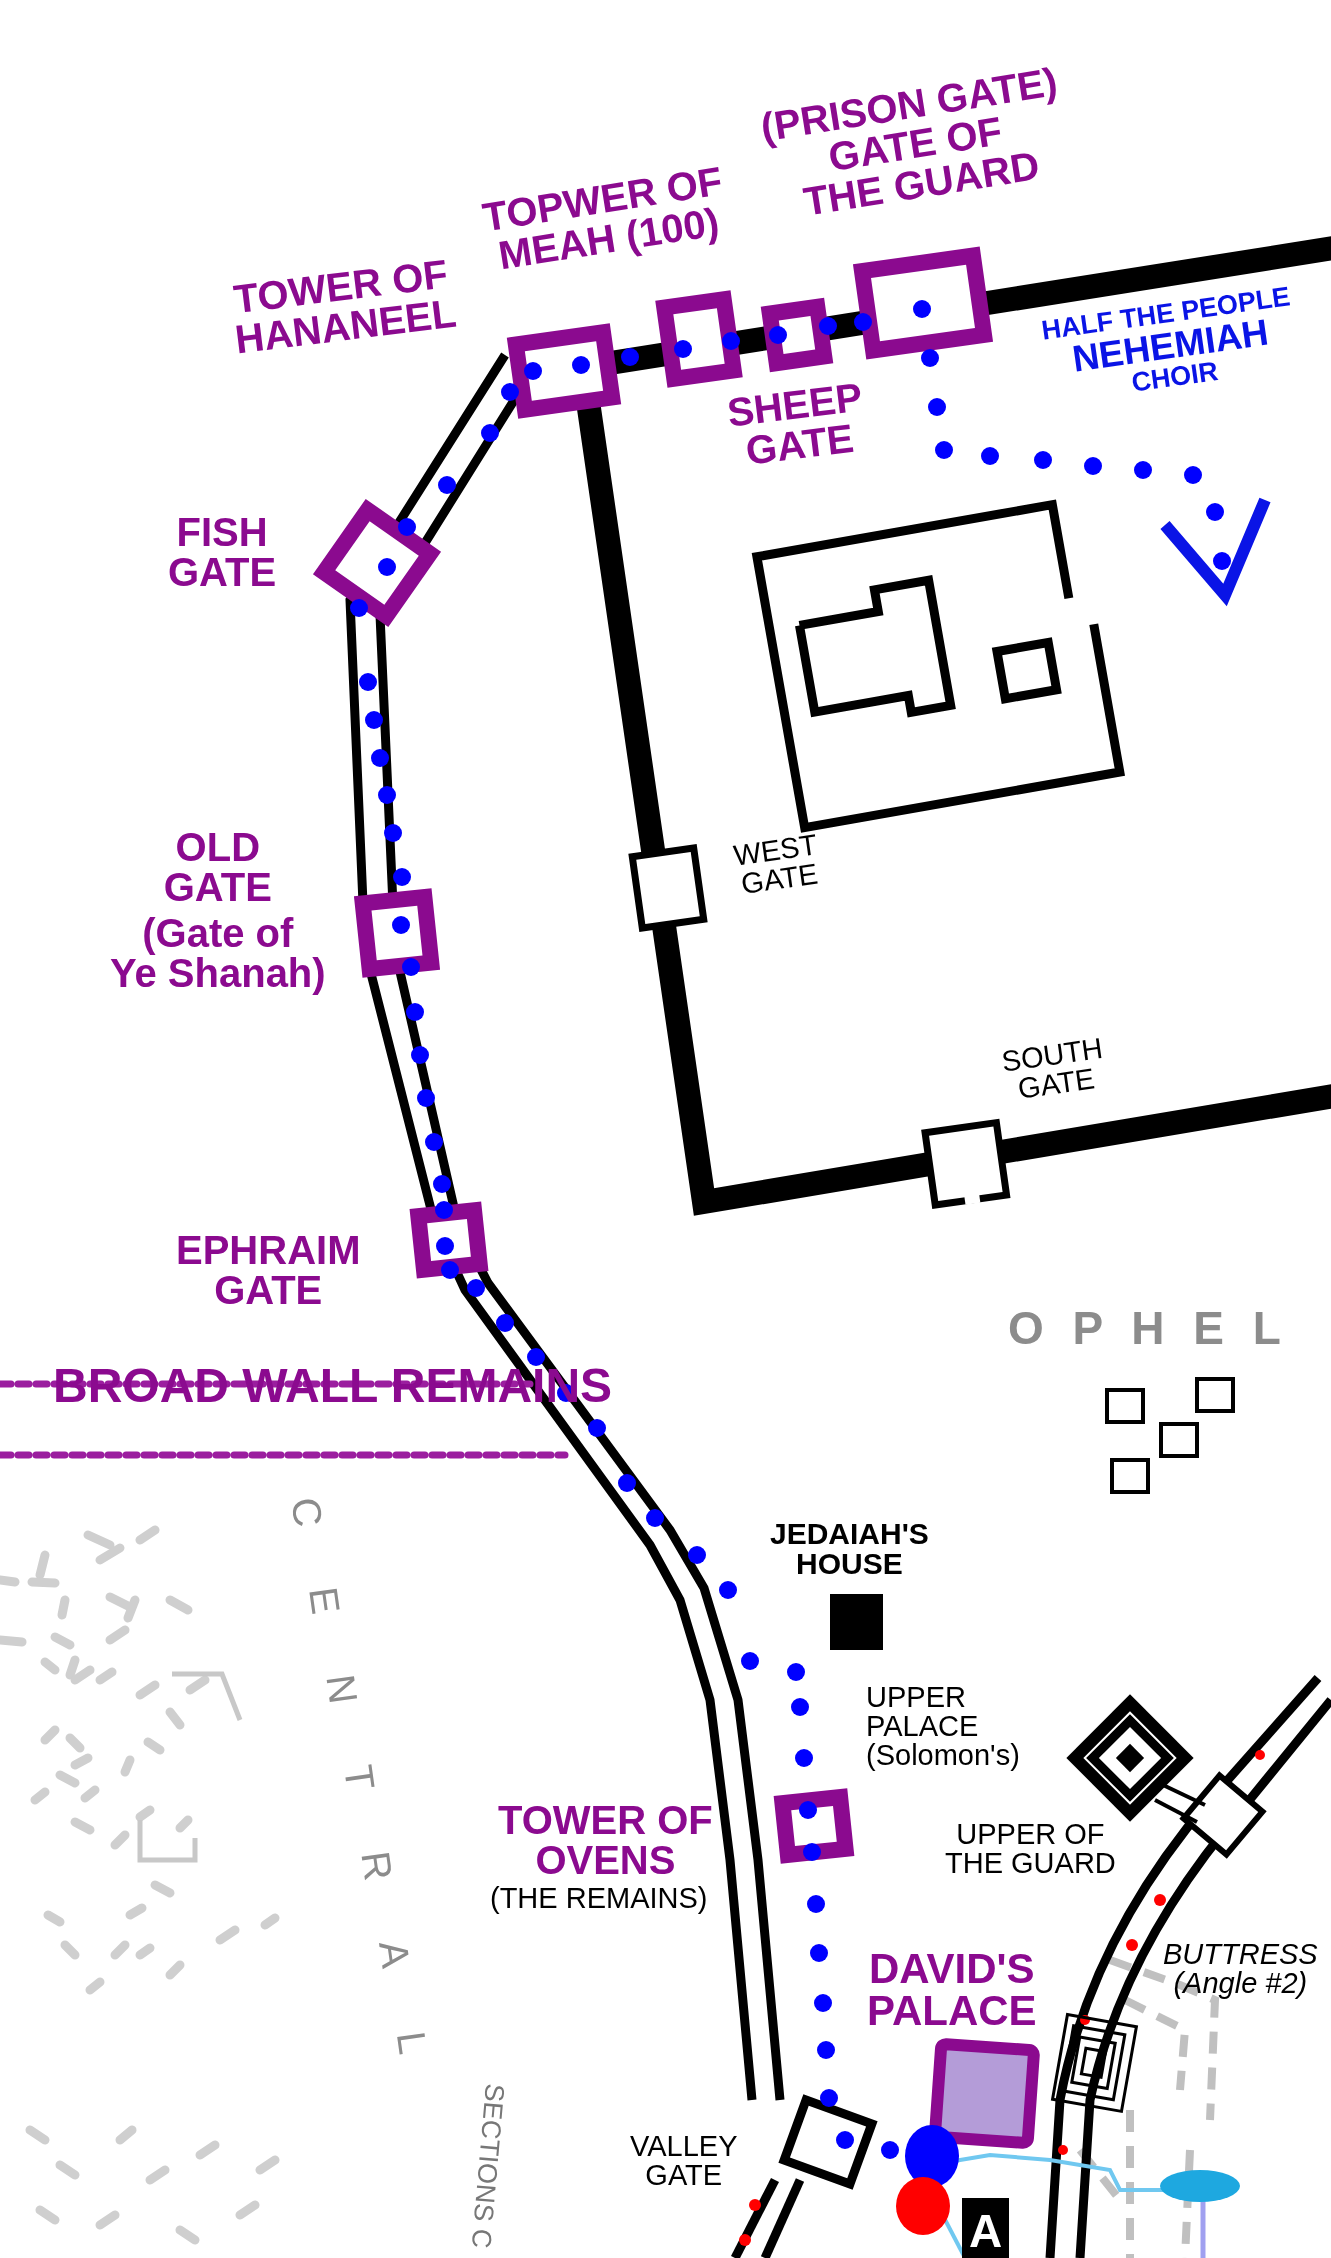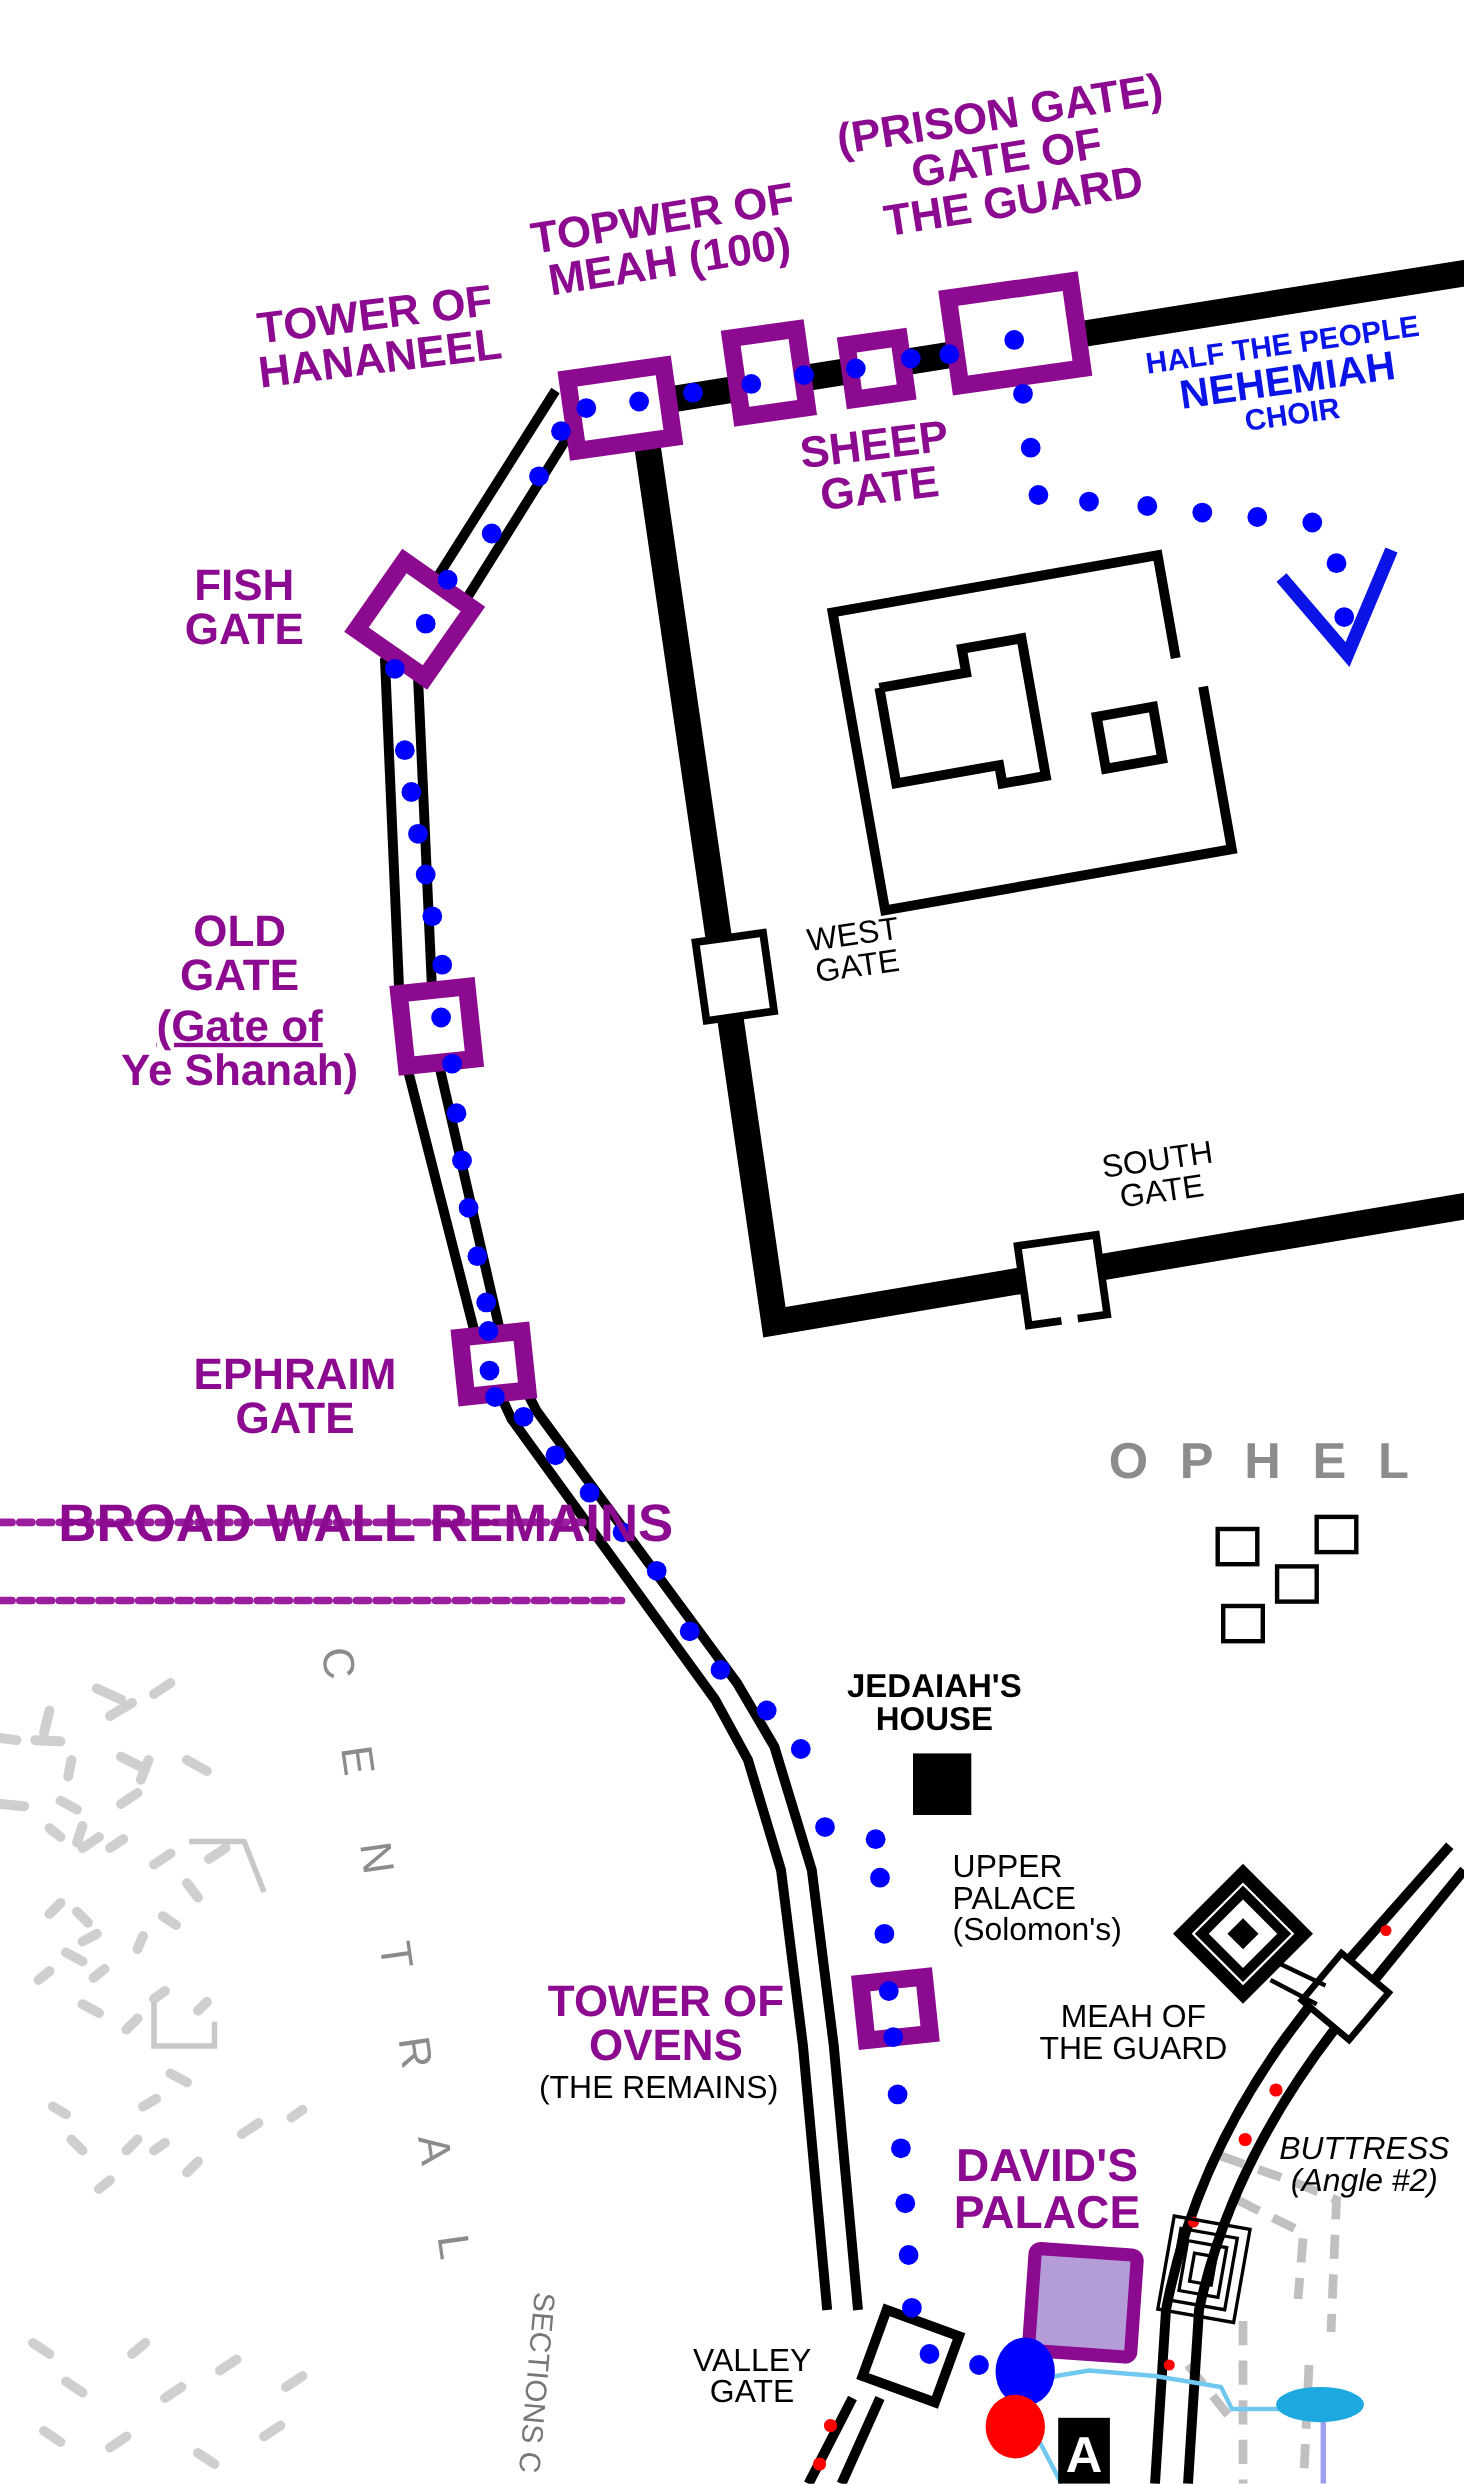--- a/index.html
+++ b/index.html
@@ -271,21 +271,21 @@
   <div>SHEEP</div>
   <div>GATE</div>
 </div>
 <div class="lbl purple" style="left:168px;top:512px;font-size:40px;">
   <div>FISH</div>
   <div>GATE</div>
 </div>
 <div class="lbl purple" style="left:110px;top:827px;font-size:40px;">
   <div>OLD</div>
   <div>GATE</div>
-  <div style="margin-top:6px;text-decoration:underline;">(Gate of</div>
+  <div style="margin-top:6px;">(Gate of</div>
   <div>Ye Shanah)</div>
 </div>
 <div class="lbl purple" style="left:176px;top:1210px;font-size:40px;margin-top:20px;">
   <div>EPHRAIM</div>
   <div>GATE</div>
 </div>
 <div class="lbl purple" style="left:17px;top:1362px;font-size:48px;margin-left:36px;">BROAD  WALL  REMAINS</div>
 <div class="lbl purple" style="left:498px;top:1800px;font-size:40px;">
   <div>TOWER  OF</div>
   <div>OVENS</div>
@@ -312,21 +312,21 @@
 <div class="lbl black" style="left:770px;top:1519px;font-size:30px;font-weight:bold;">
   <div>JEDAIAH'S</div>
   <div>HOUSE</div>
 </div>
 <div class="lbl black" style="left:866px;top:1683px;font-size:29px;text-align:left;">
   <div style="padding-right:40px;">UPPER</div>
   <div style="padding-right:18px;">PALACE</div>
   <div>(Solomon's)</div>
 </div>
 <div class="lbl black" style="left:945px;top:1820px;font-size:29px;">
-  <div>MEAH OF</div>
+  <div>UPPER OF</div>
   <div>THE GUARD</div>
 </div>
 <div class="lbl black" style="left:490px;top:1884px;font-size:29px;">(THE  REMAINS)</div>
 <div class="lbl black" style="left:1163px;top:1940px;font-size:29px;font-style:italic;">
   <div>BUTTRESS</div>
   <div>(Angle #2)</div>
 </div>
 <div class="lbl black" style="left:630px;top:2132px;font-size:29px;">
   <div>VALLEY</div>
   <div>GATE</div>

